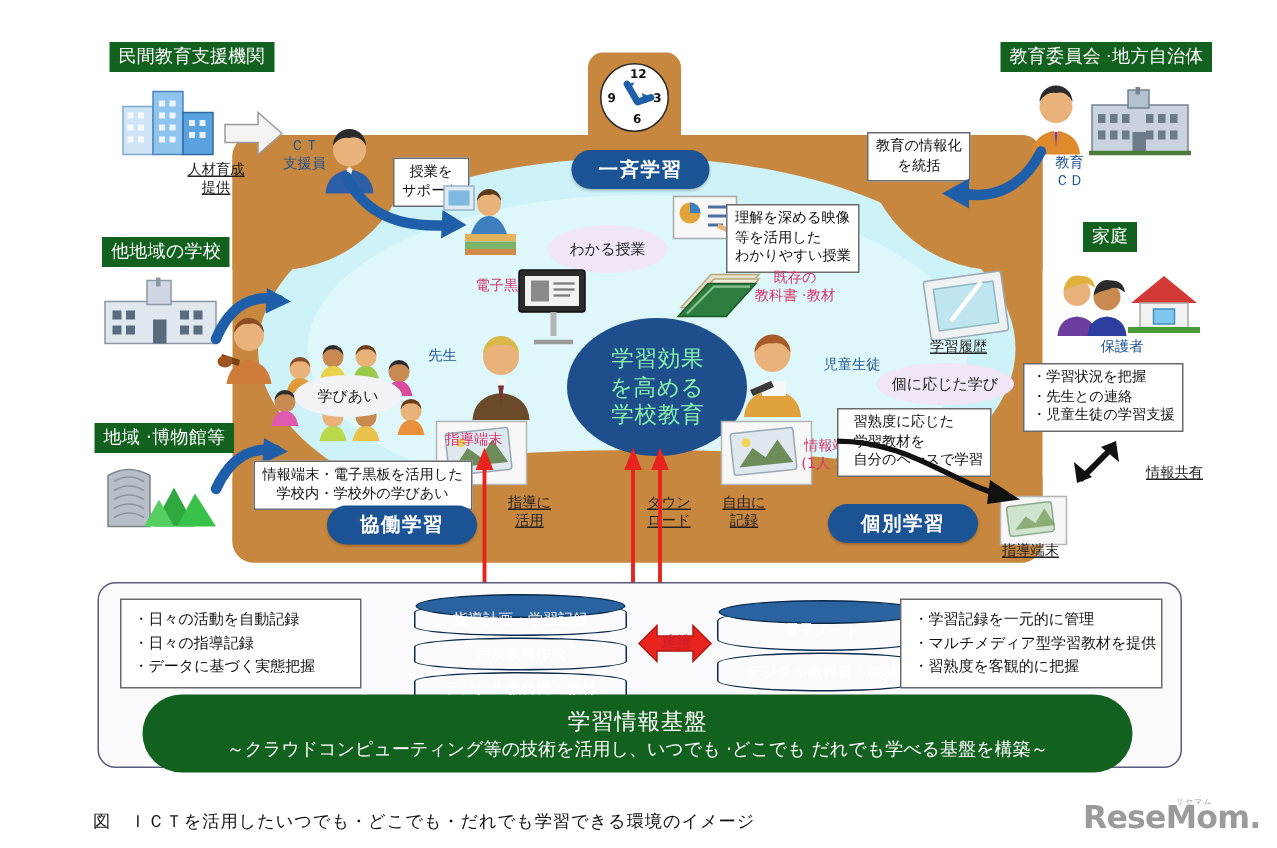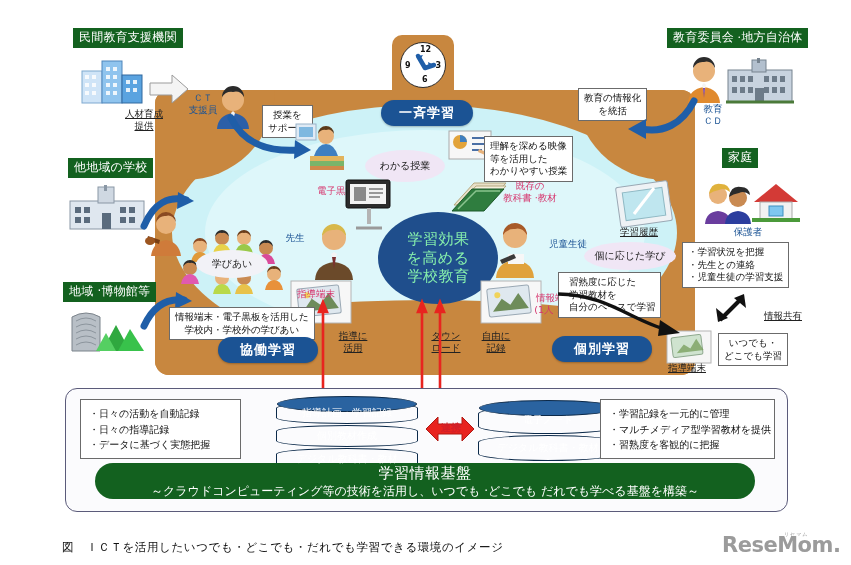--- a/index.html
+++ b/index.html
@@ -349,24 +349,20 @@
   </svg>
   <div class="abs darktext" style="left:748px;top:310px;width:70px;">情報共有</div>
 
   <svg class="abs" style="left:666px;top:330px;" width="46" height="34" viewBox="0 0 46 34">
     <rect x="1" y="1" width="44" height="32" fill="#f6f6f6" stroke="#b4b4b4" stroke-width="1"></rect>
     <rect x="6" y="6" width="30" height="20" rx="2" fill="#cfe3cf" stroke="#8fa98f" stroke-width="1" transform="rotate(-7 21 16)"></rect>
     <path d="M10 22 l8 -8 l6 5 l7 -9 l6 12 z" fill="#7aa05f" opacity=".8" transform="rotate(-7 21 16)"></path>
   </svg>
   <div class="abs darktext" style="left:652px;top:362px;width:70px;">指導端末</div>
 
-  <div class="abs callout center" style="left:718px;top:333px;">
-    <span>いつでも・</span><br>
-    <span>どこでも学習</span>
-  </div>
 
   <div class="abs bluepill" style="left:381px;top:100px;width:92px;height:26px;">一斉学習</div>
 
   <svg class="abs" style="left:296px;top:122px;" width="54" height="48" viewBox="0 0 54 48">
     <rect x="0" y="2" width="20" height="16" fill="#dfeaf5" stroke="#9ab3c9" stroke-width="1"></rect>
     <rect x="3" y="5" width="14" height="10" fill="#7fb8e0"></rect>
     <ellipse cx="30" cy="14" rx="8" ry="8" fill="#e8b27a"></ellipse>
     <path d="M22 12 a8 8 0 0 1 16 0 q-3 -6 -8 -4 q-5 -1 -8 4 z" fill="#5a3a1a"></path>
     <path d="M18 34 q4 -12 12 -12 q8 0 12 12 z" fill="#3f7fc0"></path>
     <rect x="14" y="34" width="34" height="5" fill="#e2b35c"></rect>
@@ -587,21 +583,21 @@
       <span style="position:relative;z-index:2">デジタル教科書・教材</span>
     </div>
   </div>
 
   <div class="abs bulletbox" style="left:600px;top:399px;width:175px;height:60px;">
     <div>・学習記録を一元的に管理</div>
     <div>・マルチメディア型学習教材を提供</div>
     <div>・習熟度を客観的に把握</div>
   </div>
 
-  <div class="abs greenbanner" style="left:95px;top:463px;width:660px;height:36px;">
+  <div class="abs greenbanner" style="left:95px;top:463px;width:660px;height:52px;">
     <div class="gb-title">学習情報基盤</div>
     <div class="gb-sub">～クラウドコンピューティング等の技術を活用し、いつでも ·どこでも だれでも学べる基盤を構築～</div>
   </div>
 
   <div class="abs caption" style="left:62px;top:540px;">図　ＩＣＴを活用したいつでも・どこでも・だれでも学習できる環境のイメージ</div>
 
   <div class="abs" style="left:722px;top:533px;">
     <span class="logo-ruby abs" style="left:62px;top:-2px;">リセマム</span>
     <span class="logo">ReseMom</span><span class="logo tm">.</span>
   </div>

